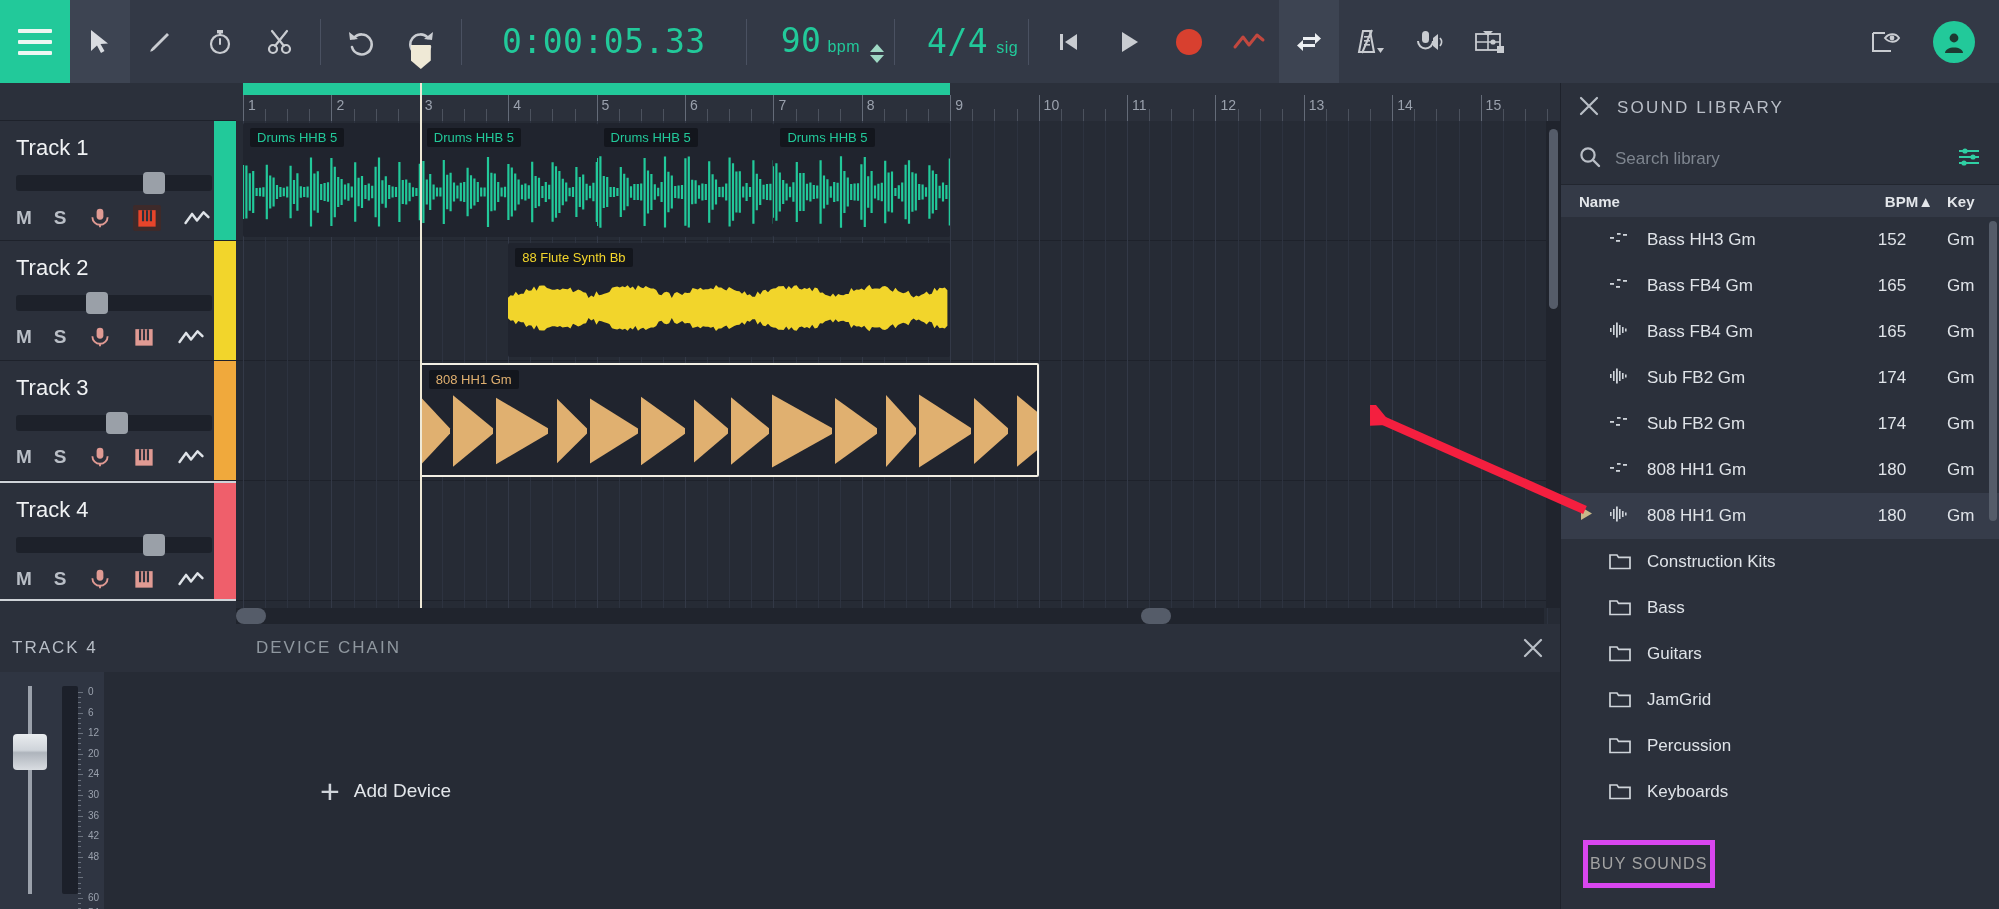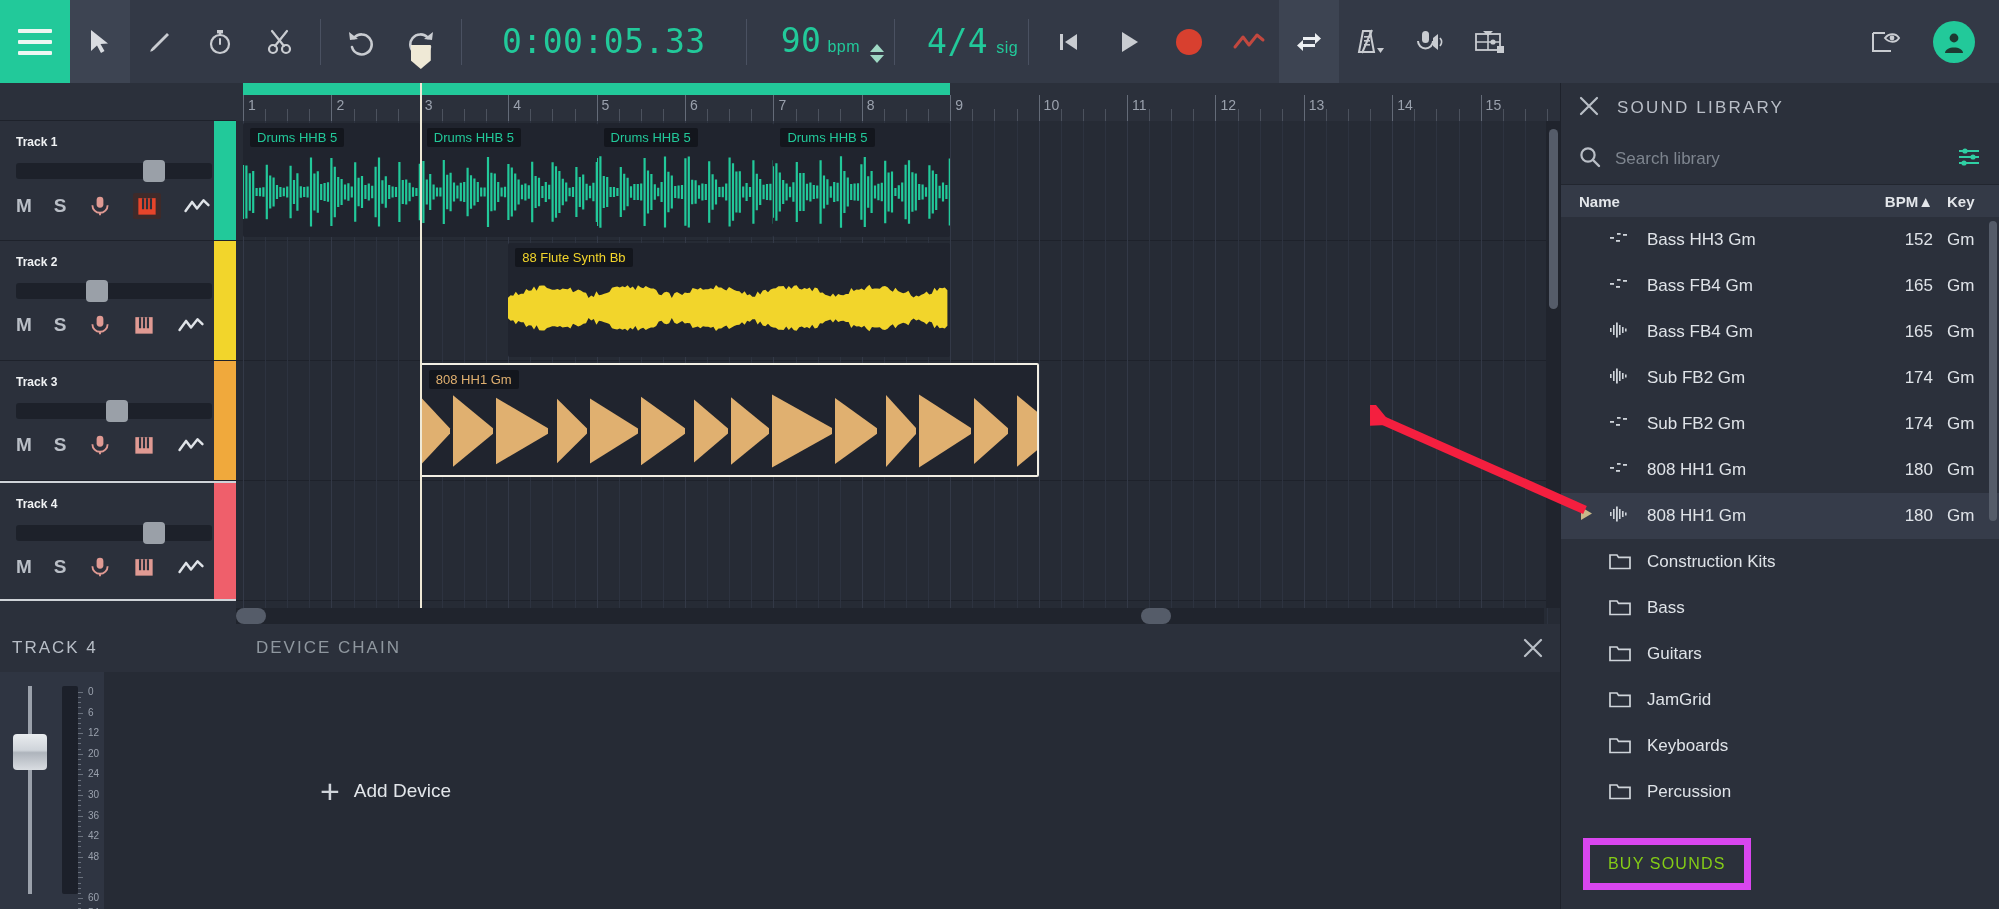--- a/index.html
+++ b/index.html
@@ -57,21 +57,21 @@
   
   #arrange { position: absolute; left: 0; top: 83px; width: 1560px; height: 541px; background: #262b35; }
 
   #track-headers { position: absolute; left: 0; top: 0; width: 236px; height: 541px; background: #2b303b; z-index: 3; }
   #th-spacer { height: 38px; background: #2b303b; border-bottom: 1px solid #1e222b; }
   .track-head {
     position: relative; height: 120px; border-bottom: 1px solid #1e222b;
     padding: 14px 16px 0 16px; background: #2b303b;
   }
   .track-head.selected { border-top: 2px solid #cfd3d8; border-bottom: 2px solid #cfd3d8; }
-  .tname { font-size: 12px; color: #f0f2f4; margin-bottom: 14px; font-weight: bold; }
+  .tname { font-size: 22px; color: #f0f2f4; margin-bottom: 14px; }
   .vol-slider { position: relative; width: 196px; height: 16px; background: #1d212a; border-radius: 3px; }
   .vol-knob { position: absolute; top: -3px; width: 22px; height: 22px; background: #9aa0a8; border-radius: 4px; }
   .tbtns { display: flex; align-items: center; gap: 22px; margin-top: 14px; }
   .tbtns .ms { font-size: 19px; font-weight: bold; color: #b9bec6; cursor: pointer; }
   .ticon { cursor: pointer; display: flex; align-items: center; }
   .ticon.boxed { background: #3e2a2a; padding: 2px 3px; border-radius: 2px; }
   .tcolor { position: absolute; right: 0; top: 0; width: 22px; height: 100%; }
 
   #ruler {
     position: absolute; left: 236px; top: 0; right: 0; height: 38px;
@@ -140,28 +140,28 @@
     font-family: "Liberation Sans", sans-serif;
   }
   #lib-search input::placeholder { color: #7e858f; }
   #lib-cols { display: flex; height: 32px; align-items: center; background: #343a47; font-size: 15px; color: #e3e6ea; font-weight: bold; }
   #lib-cols .c-name { flex: 1; padding-left: 18px; cursor: pointer; }
   #lib-cols .c-bpm { width: 82px; text-align: right; cursor: pointer; }
   #lib-cols .c-key { width: 66px; padding-left: 14px; cursor: pointer; }
   .lib-row { display: flex; align-items: center; height: 46px; font-size: 17px; color: #dfe3e8; cursor: pointer; }
   .lib-row.hl { background: #363c4a; }
   .lib-row .rname { flex: 1; display: flex; align-items: flex-start; padding-left: 18px; gap: 14px; overflow: hidden; }
-  .lib-row .rbpm { width: 82px; text-align: right; }
+  .lib-row .rbpm { width: 82px; text-align: center; }
   .lib-row .rkey { width: 66px; padding-left: 14px; }
   .play-tri { width: 16px; flex: none; display:flex; align-items:center; }
   .ic { width: 24px; flex: none; display: flex; align-items: center; }
   #lib-list { height: 600px; overflow: hidden; position: relative; }
   #lib-vscroll { position: absolute; right: 2px; top: 4px; width: 8px; height: 300px; background: #555c69; border-radius: 4px; }
   #buy-row { position: absolute; left: 0; bottom: 0; width: 439px; height: 90px; display: flex; align-items: center; padding-left: 22px; }
-  #buy-btn { border: 7px solid #d946ef; color: #84cc16; padding: 10px 18px; font-size: 16px; letter-spacing: 1.2px; cursor: pointer; }
+  #buy-btn { border: 5px solid #d946ef; color: #a3a3a3; padding: 10px 2px; font-size: 16px; letter-spacing: 1.2px; cursor: pointer; }
   #contact {
     position: absolute; right: 0; bottom: 0; background: #22c99a; color: #0f2d24;
     font-size: 16px; letter-spacing: 1.4px; padding: 14px 22px; cursor: pointer; font-weight: bold;
   }
 
   #arrow-annot { position: absolute; left: 1370px; top: 405px; z-index: 40; pointer-events: none; }
 </style>
 </head>
 <body>
 
@@ -964,34 +964,34 @@
      <div class="rkey"></div>
         </div>
         <div class="lib-row">
           <div class="rname">
        <span class="play-tri"></span>
        <span class="ic">
               <svg width="22" height="18" viewBox="0 0 22 18">
   <path d="M1 3 L8 3 L9.6 5.4 L21 5.4 L21 16.5 L1 16.5 Z" fill="none" stroke="#cfd4da" stroke-width="1.7"></path>
               </svg>
             </span>
-       <span>Keyboards</span>
+       <span>Percussion</span>
      </div>
      <div class="rbpm"></div>
      <div class="rkey"></div>
         </div>
         <div class="lib-row">
           <div class="rname">
        <span class="play-tri"></span>
        <span class="ic">
               <svg width="22" height="18" viewBox="0 0 22 18">
   <path d="M1 3 L8 3 L9.6 5.4 L21 5.4 L21 16.5 L1 16.5 Z" fill="none" stroke="#cfd4da" stroke-width="1.7"></path>
               </svg>
             </span>
-       <span>Percussion</span>
+       <span>Keyboards</span>
      </div>
      <div class="rbpm"></div>
      <div class="rkey"></div>
         </div>
         <div class="lib-row">
      <div class="rbpm"></div>
      <div class="rkey"></div>
         </div>
       </div>
     <div id="buy-row">

